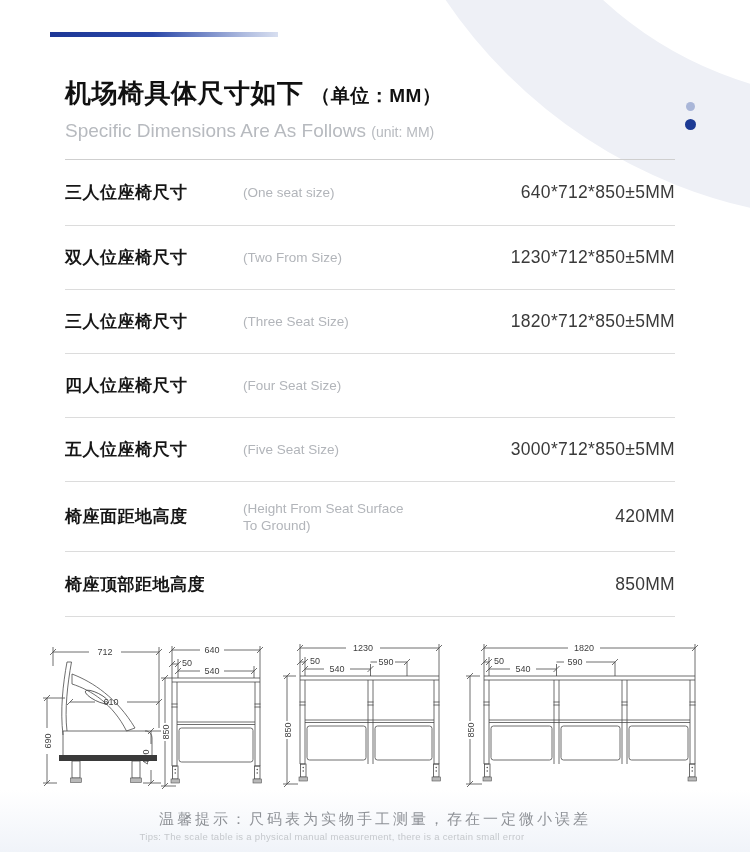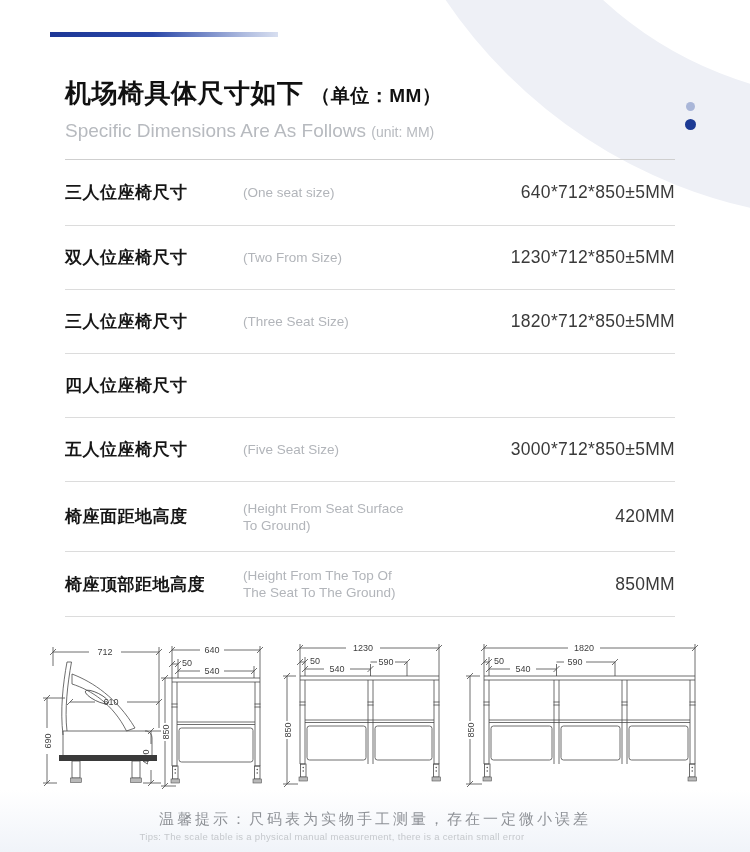--- a/index.html
+++ b/index.html
@@ -85,34 +85,34 @@
     <div class="lbl-en">(Two From Size)</div>
     <div class="val">1230*712*850±5MM</div>
   </div>
   <div class="spec-row">
     <div class="lbl-zh">三人位座椅尺寸</div>
     <div class="lbl-en">(Three Seat Size)</div>
     <div class="val">1820*712*850±5MM</div>
   </div>
   <div class="spec-row">
     <div class="lbl-zh">四人位座椅尺寸</div>
+    <div class="lbl-en">(Four Seat Size)</div>
   </div>
   <div class="spec-row">
     <div class="lbl-zh">五人位座椅尺寸</div>
     <div class="lbl-en">(Five Seat Size)</div>
     <div class="val">3000*712*850±5MM</div>
   </div>
   <div class="spec-row r6">
     <div class="lbl-zh">椅座面距地高度</div>
     <div class="lbl-en">(Height From Seat Surface To Ground)</div>
     <div class="val">420MM</div>
   </div>
   <div class="spec-row r7">
     <div class="lbl-zh">椅座顶部距地高度</div>
-    <div class="lbl-en">(Height From The Top Of The Seat To The Ground)</div>
     <div class="val">850MM</div>
   </div>
 </div>
 
 <div class="drawings">
 
   <svg class="svg-a" width="132" height="152" viewBox="0 0 132 152">
     <g class="cad">
       <path d="M16 9 V28 M122 9 V90"></path>
       <path d="M16 14 H52 M84 14 H122"></path>

